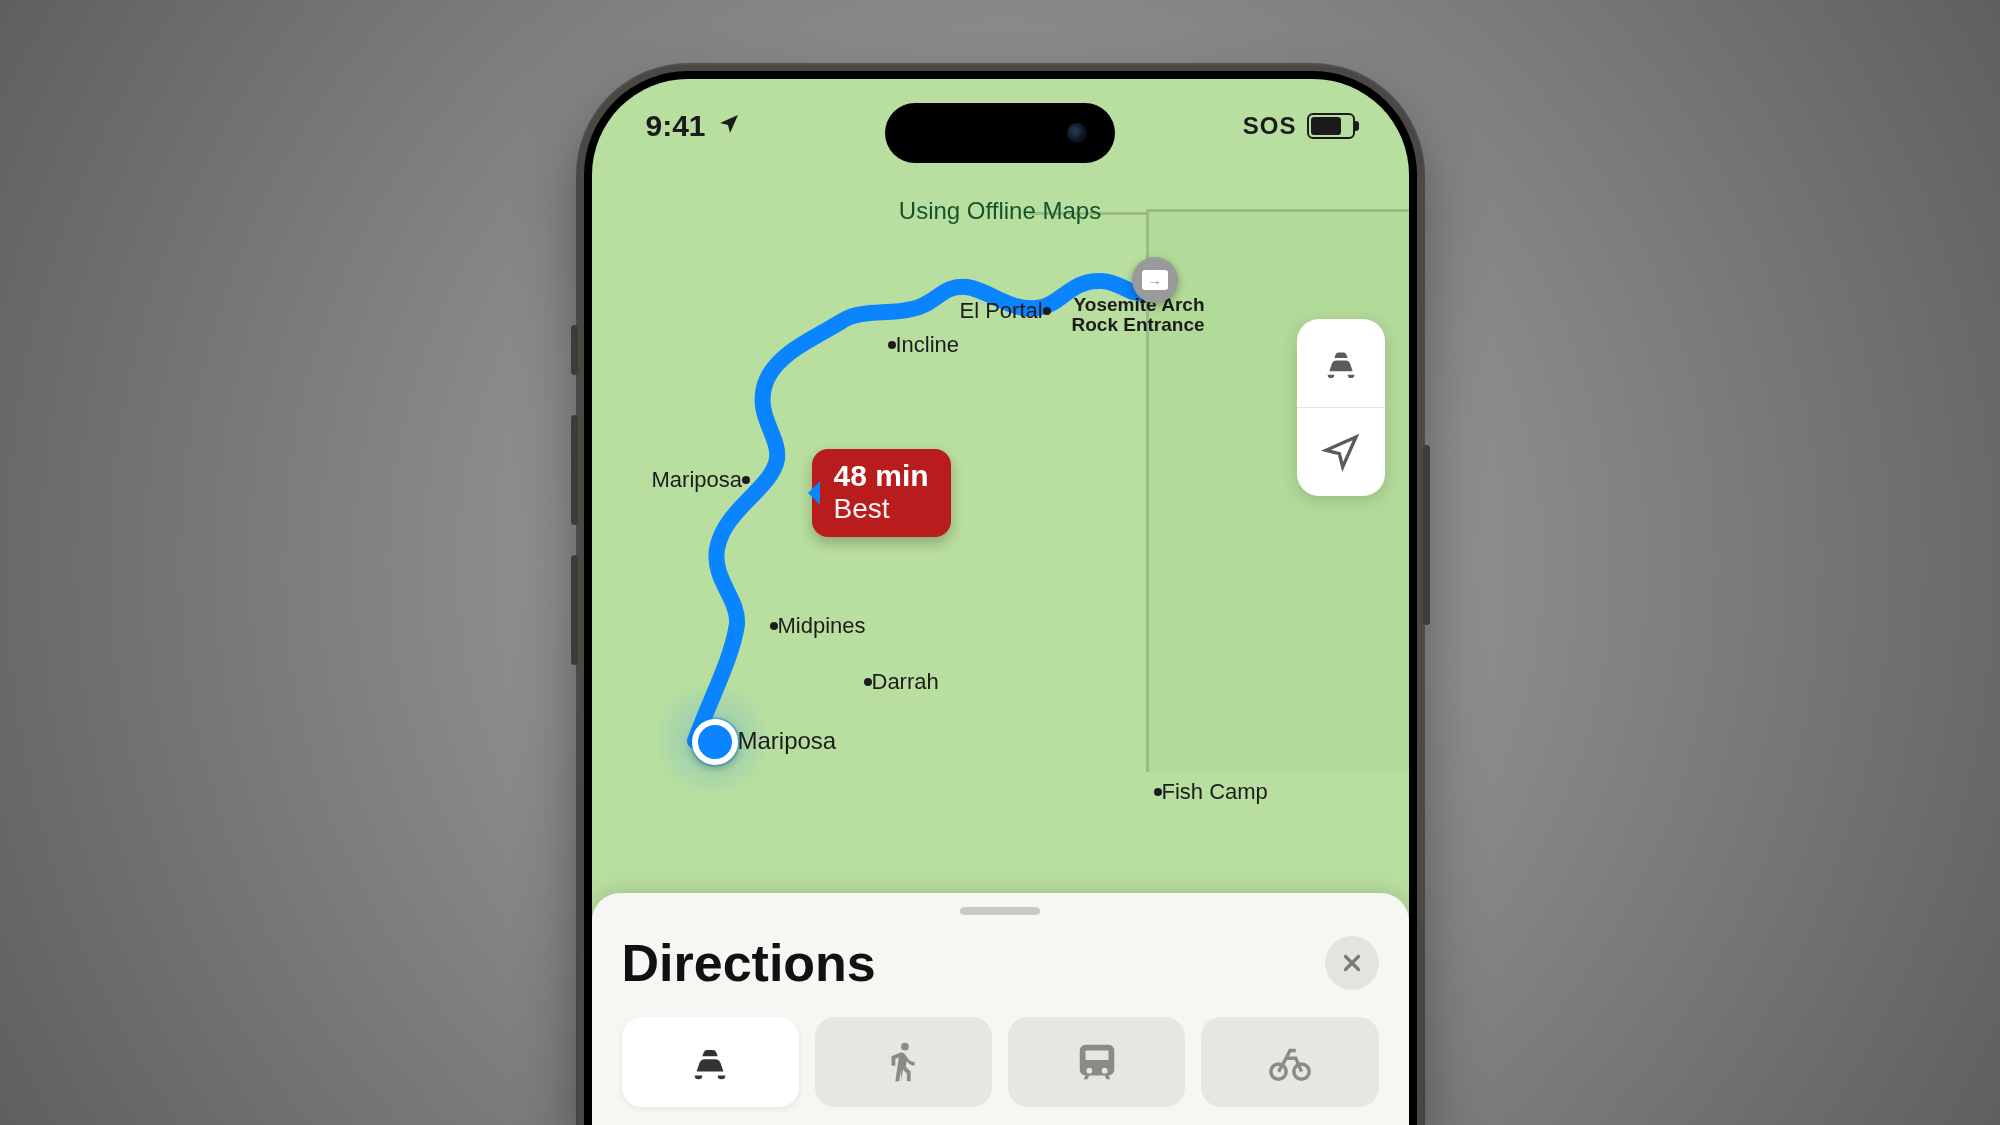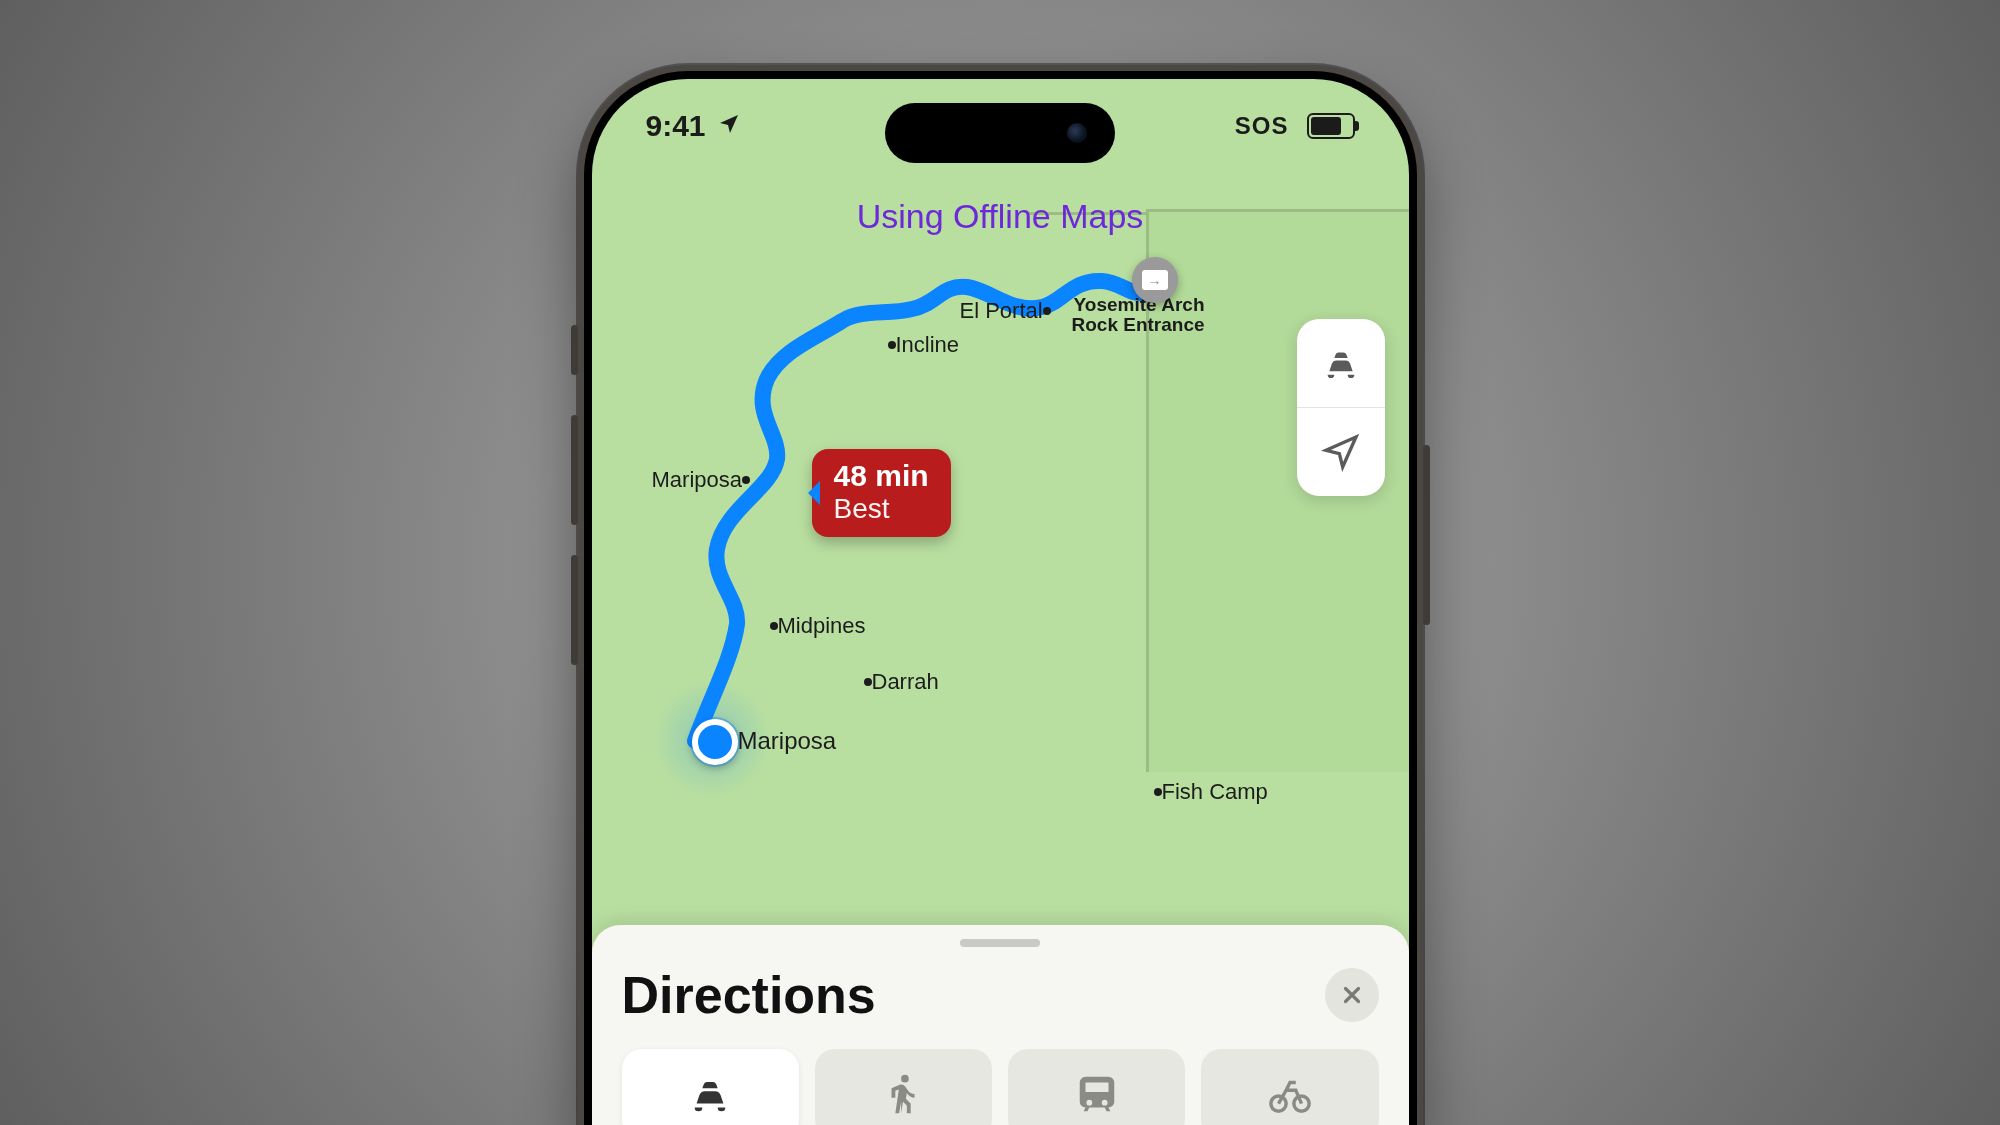--- a/index.html
+++ b/index.html
@@ -82,21 +82,21 @@
     padding: 0 54px;
     display: flex;
     justify-content: space-between;
     align-items: center;
     font-size: 30px;
     font-weight: 600;
     color: #1b1b1b;
     z-index: 40;
   }
   .status .left { display:flex; align-items:center; gap:11px; }
-  .status .right{ display:flex; align-items:center; gap:18px; font-size:24px; font-weight:700; letter-spacing:1px;}
+  .status .right{ display:flex; align-items:center; gap:10px; font-size:24px; font-weight:700; letter-spacing:1px;}
   .battery {
     width: 44px; height: 22px;
     border: 2px solid #1b1b1b;
     border-radius: 6px;
     position: relative;
   }
   .battery::before{content:"";position:absolute;left:2px;top:2px;bottom:2px;width:30px;background:#1b1b1b;border-radius:3px;}
   .battery::after{content:"";position:absolute;right:-6px;top:6px;width:4px;height:10px;background:#1b1b1b;border-radius:0 3px 3px 0;}
 
   
@@ -118,22 +118,22 @@
     left:-120px; top:0;
     width:120px; height:3px;
     background:#9bbd84;
   }
 
   .banner {
     position:absolute;
     top:118px;
     left:50%;
     transform:translateX(-50%);
-    font-size:34px;
-    color:#6d28d9;
+    font-size:24px;
+    color:#14532d;
     z-index:30;
   }
 
   
   .map-controls {
     position:absolute;
     top:240px;
     right:24px;
     width:88px;
     background:#fff;
@@ -232,21 +232,21 @@
 
   
   .sheet{
     position:absolute;
     bottom:0; left:0; right:0;
     background:#f6f6f2;
     border-radius:28px 28px 0 0;
     padding:14px 30px 0 30px;
     box-shadow:0 -4px 20px rgba(0,0,0,.12);
     z-index:40;
-    height:200px;
+    height:232px;
     box-sizing:border-box;
   }
   .grabber{
     width:80px;height:8px;border-radius:4px;background:#c9c9c5;margin:0 auto 18px auto;
   }
   .sheet-head{display:flex;align-items:center;justify-content:space-between;margin-bottom:24px;}
   .sheet-title{font-size:52px;font-weight:800;color:#111;}
   .close-btn{
     width:54px;height:54px;border-radius:50%;
     background:#e4e4df;

